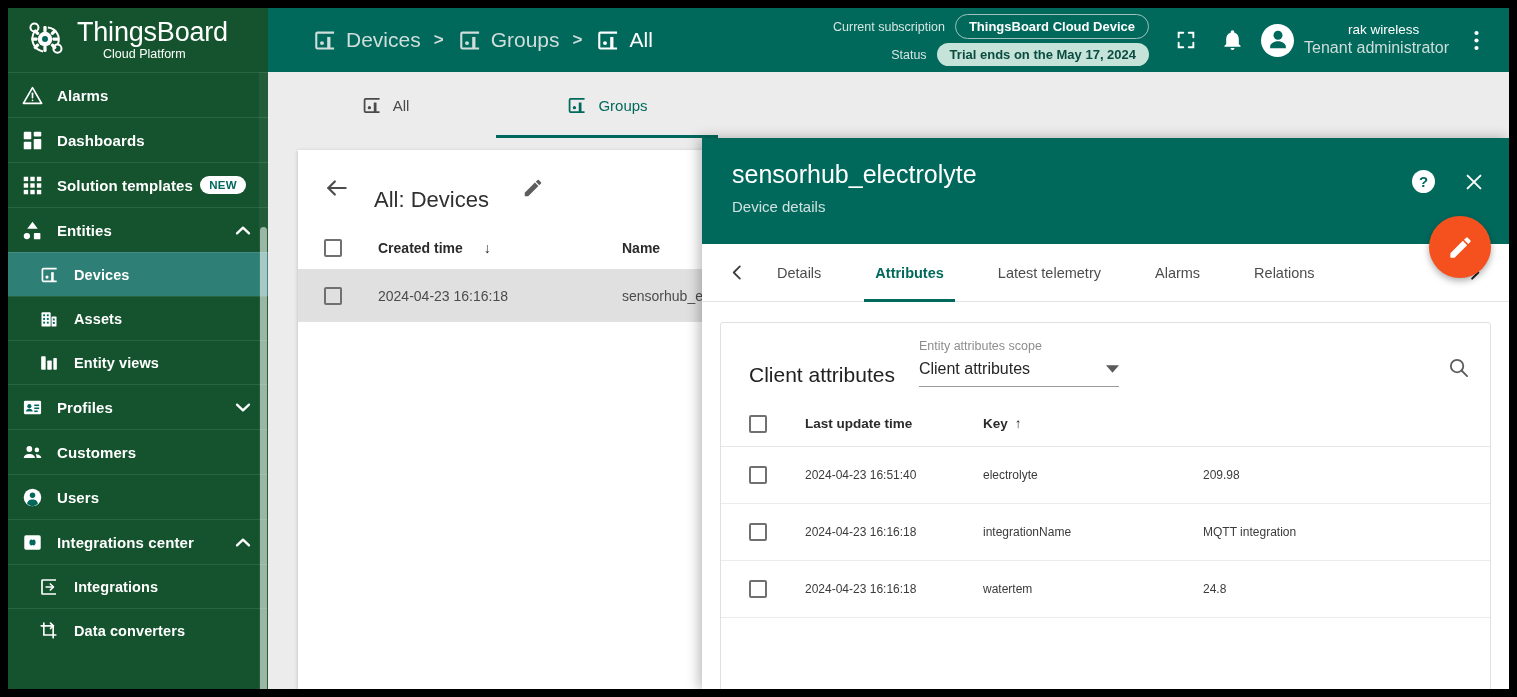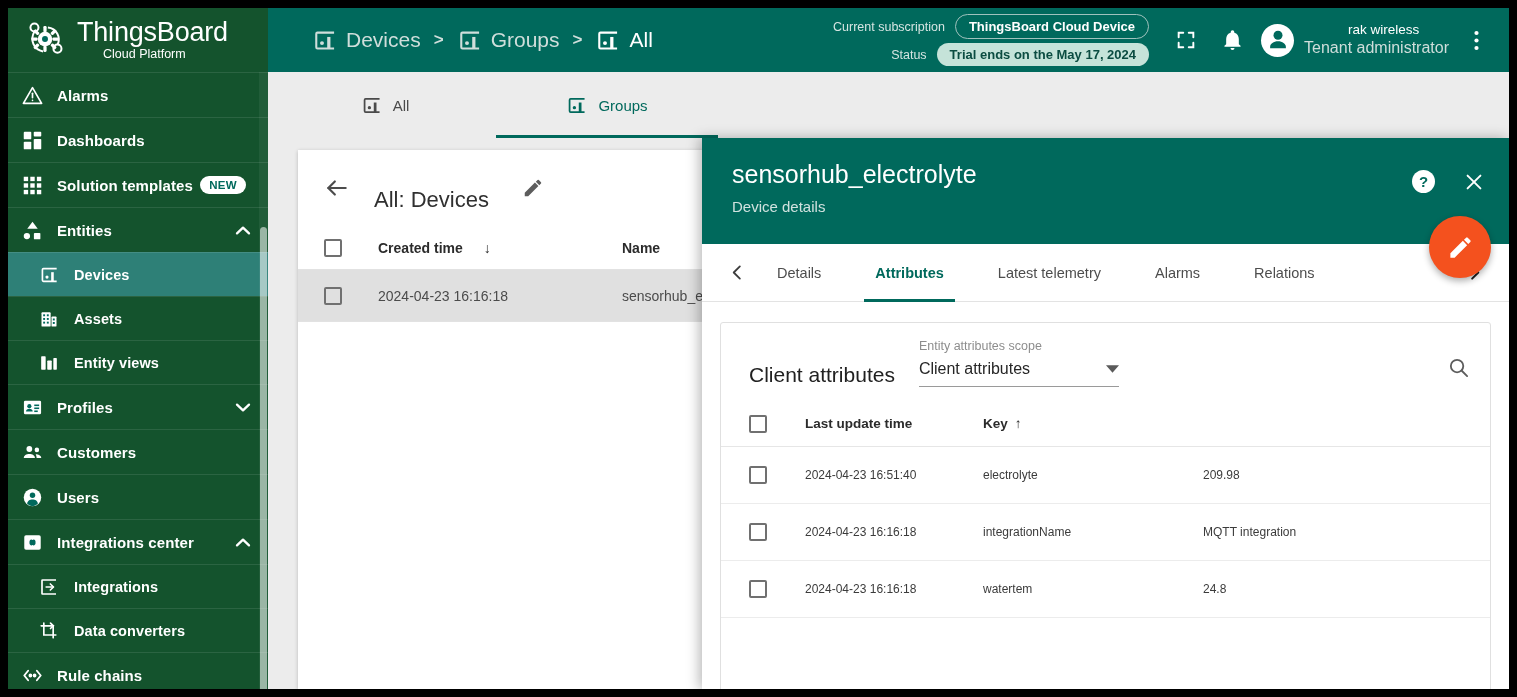--- a/index.html
+++ b/index.html
@@ -516,31 +516,20 @@
           <span class="nav-icon">
             <svg viewBox="0 0 24 24" fill="none" stroke="#fff" stroke-width="2" stroke-linecap="round" width="20" height="20">
               <path d="M5.8 2.4v14.4h14.4"></path>
               <path d="M2.6 5.8H17v14.4"></path>
               <path d="M13.8 2.6l3.4 3.2-3.4 3.2"></path>
               <path d="M10 14.8l-3.4 3.4 3.4 3.4" opacity="0"></path>
             </svg>
           </span>
           <span class="nav-label">Data converters</span>
         </div>
-        <div class="nav-item">
-          <span class="nav-icon">
-            <svg viewBox="0 0 24 24" fill="none" stroke="#fff" stroke-width="2.1" stroke-linecap="round" stroke-linejoin="round" width="21" height="21">
-              <path d="M7 6.6L2.6 12 7 17.4"></path>
-              <path d="M17 6.6L21.4 12 17 17.4"></path>
-              <circle cx="9.6" cy="12" r="1.1" fill="#fff"></circle>
-              <circle cx="14.4" cy="12" r="1.1" fill="#fff"></circle>
-            </svg>
-          </span>
-          <span class="nav-label">Rule chains</span>
-        </div>
       </div>
     <div class="sb-track">
       <div class="sb-thumb"></div>
     </div>
   </div>
 
   <div class="topbar">
     <div class="breadcrumb" id="breadcrumb">
         <span class="crumb">
           <span style="display: flex;">

